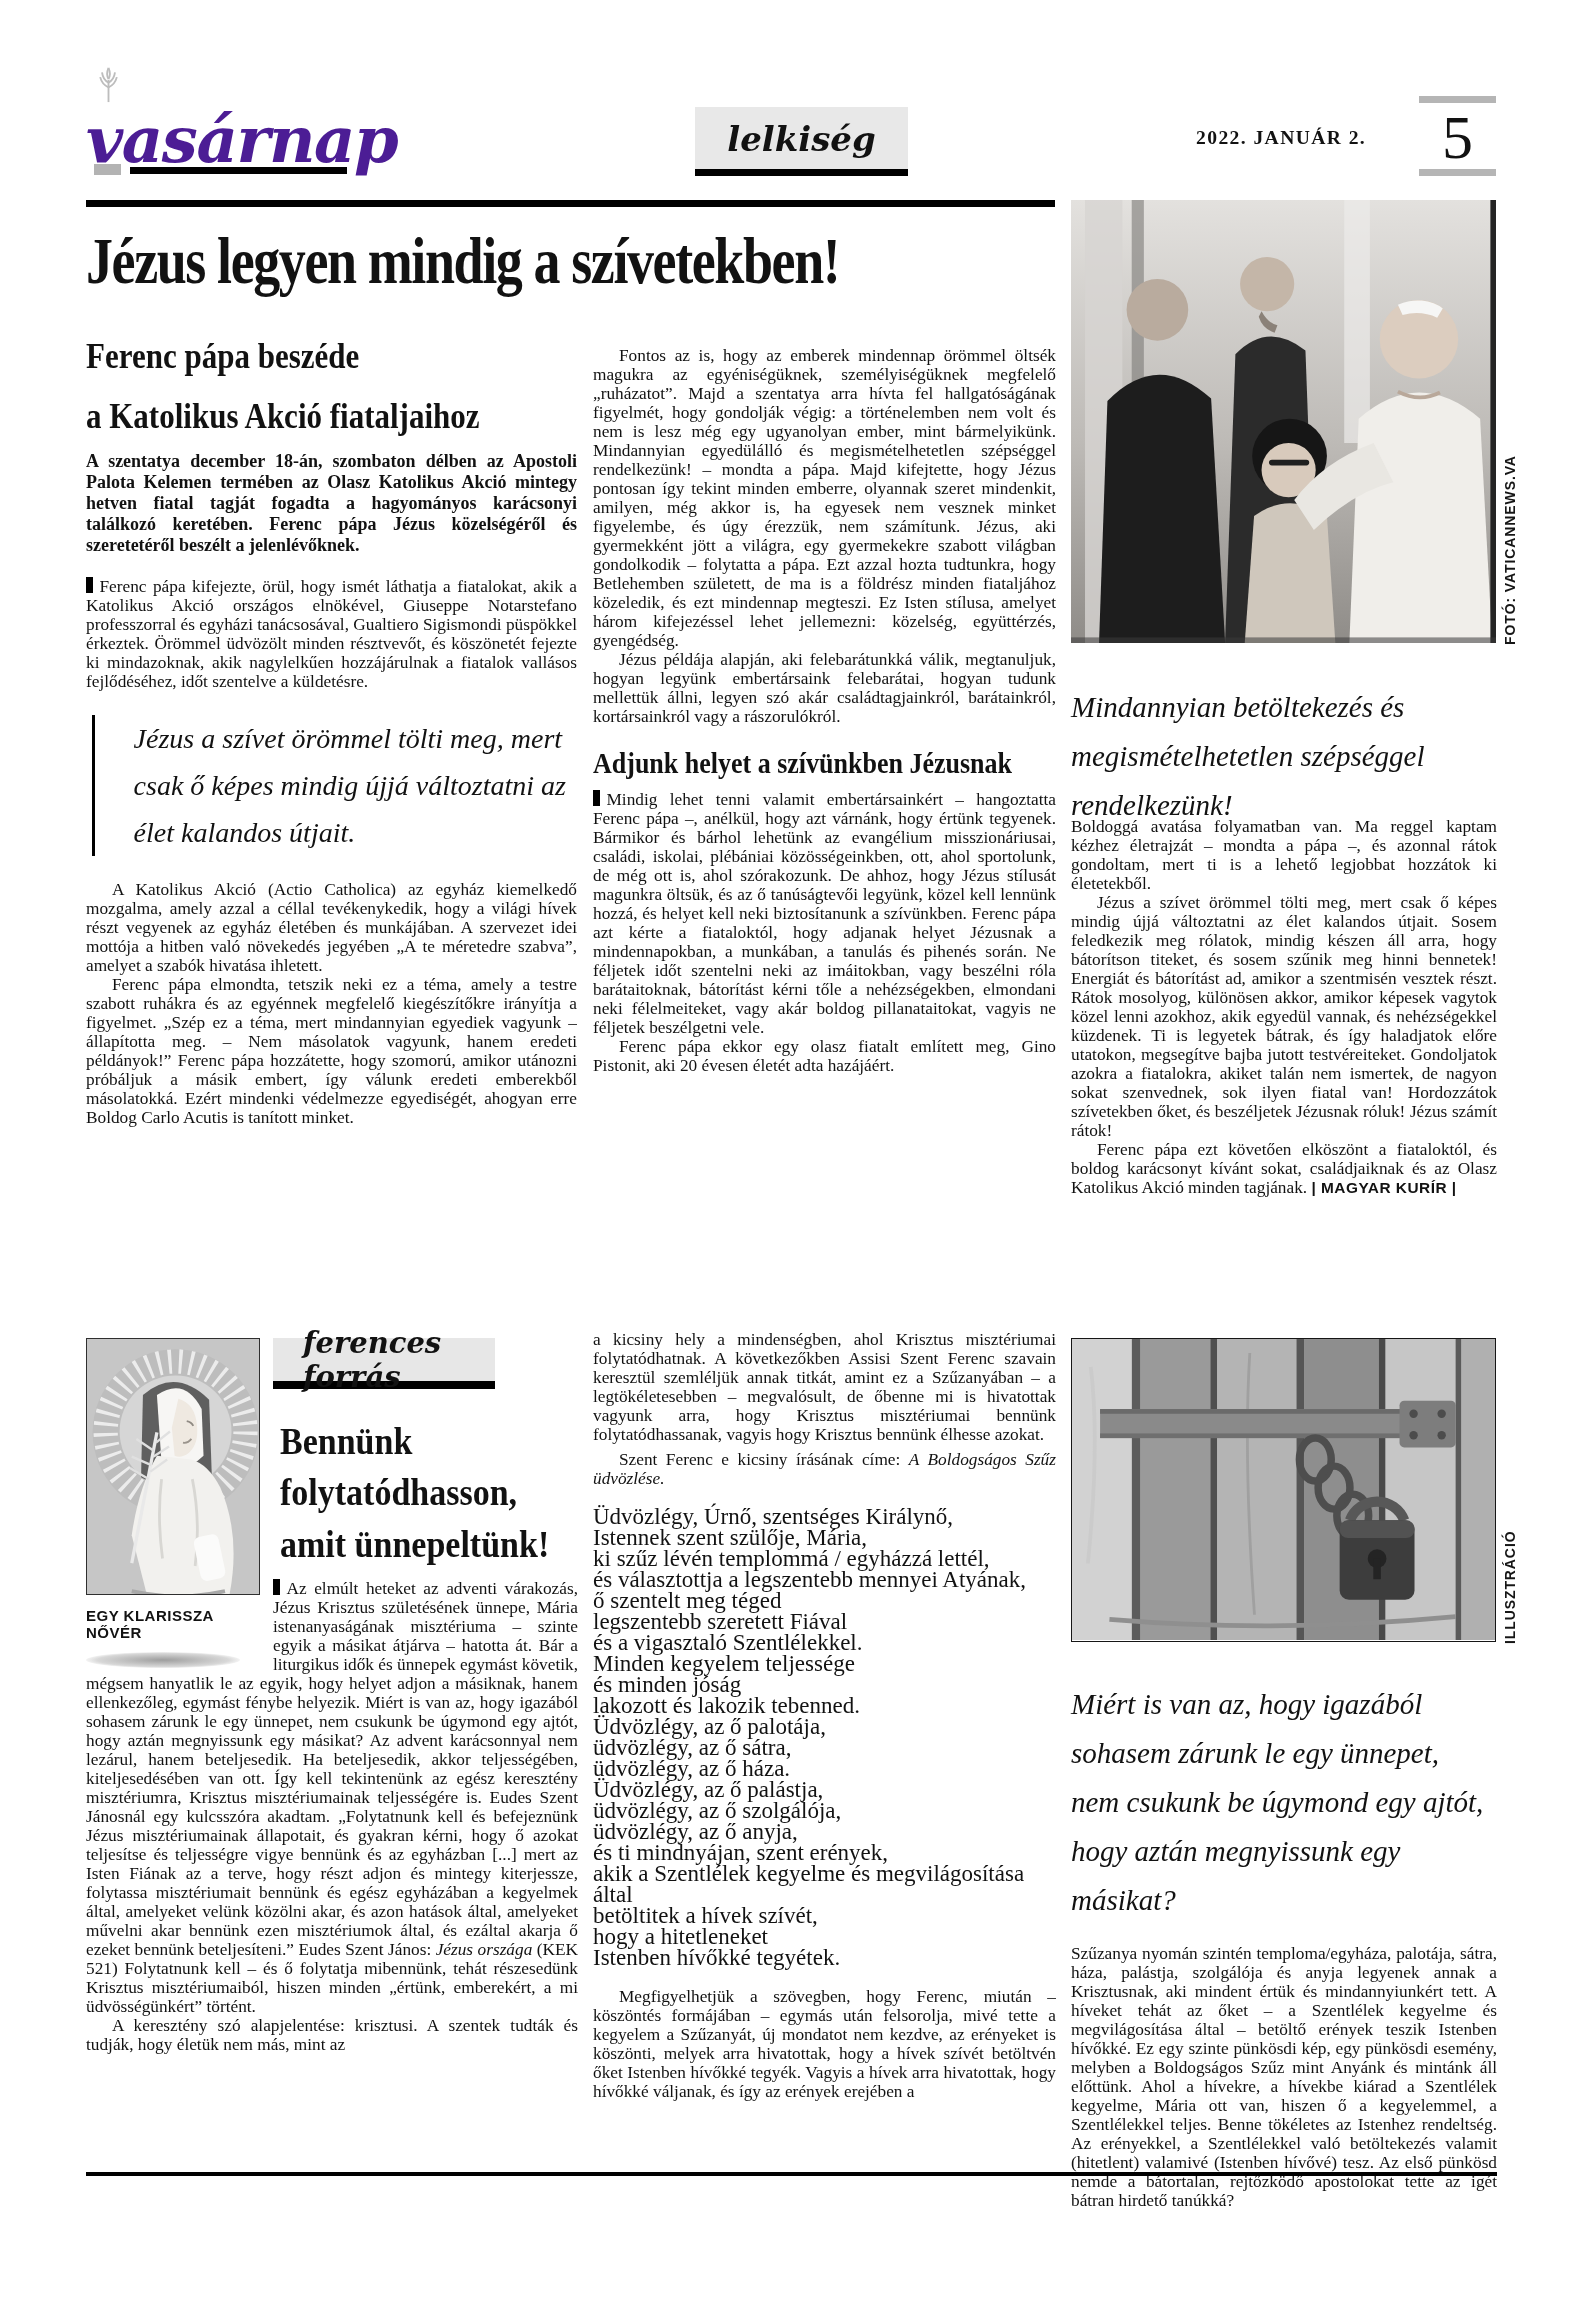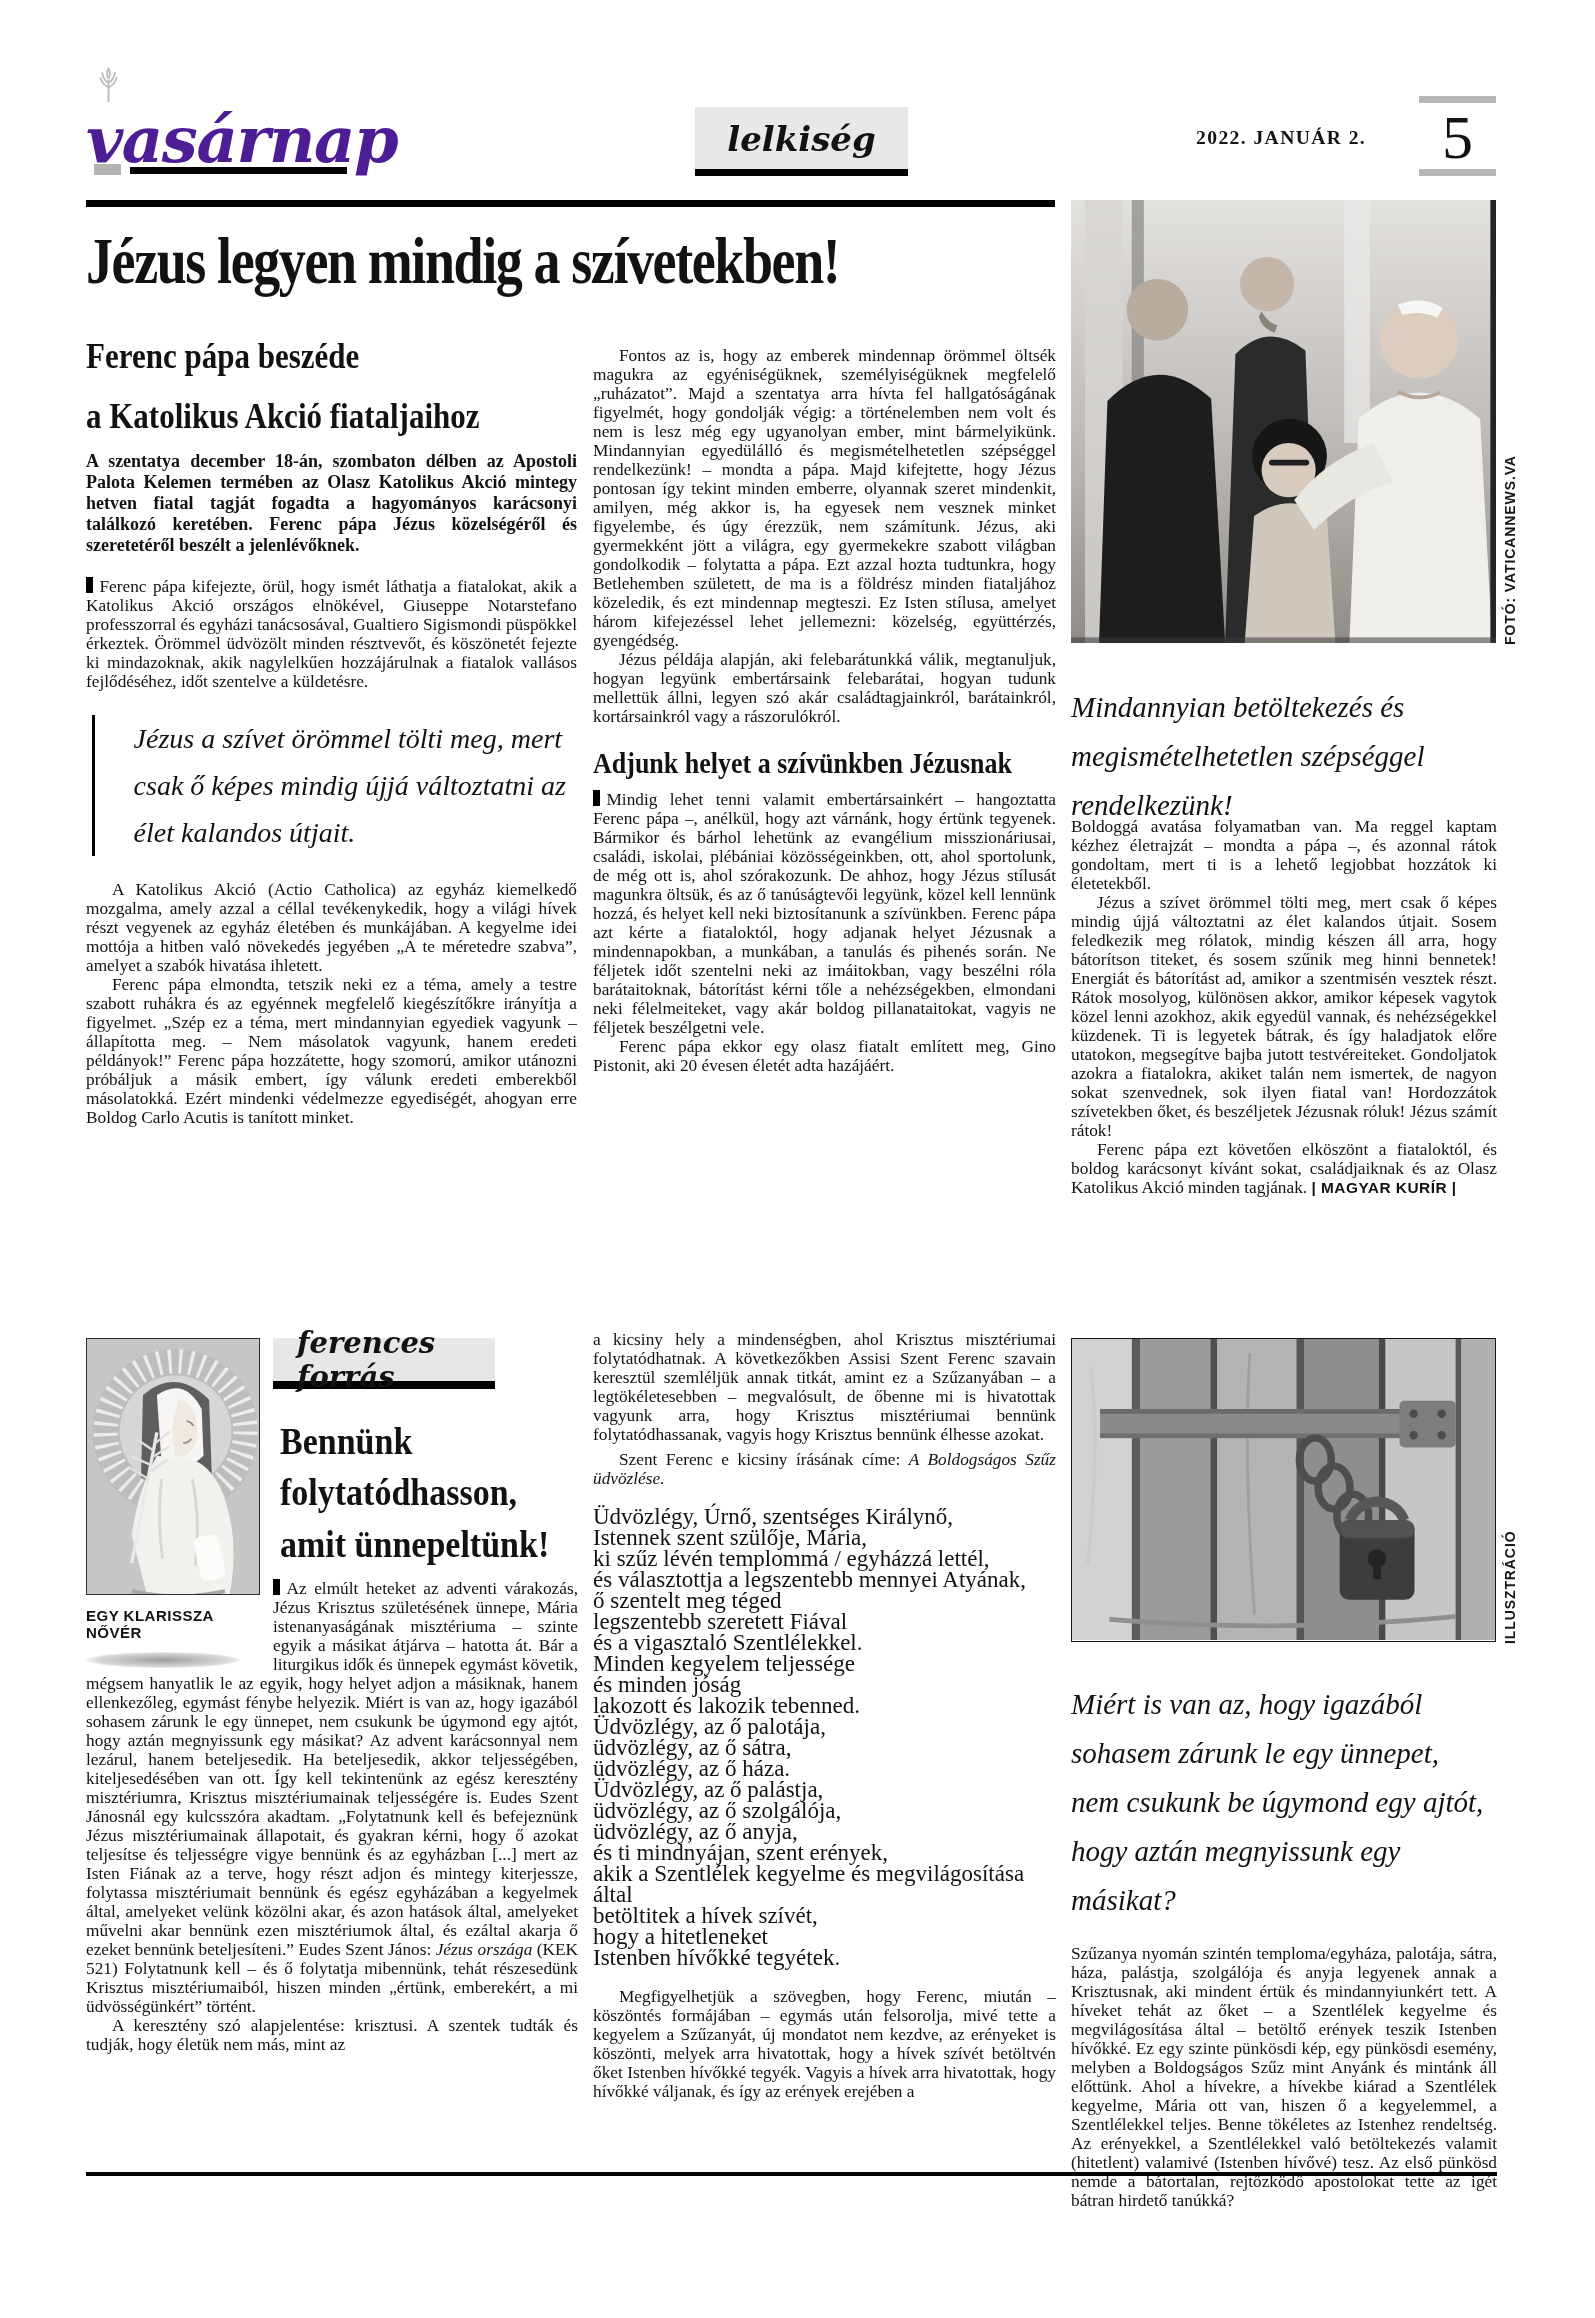--- a/index.html
+++ b/index.html
@@ -56,21 +56,21 @@
 
   
   .a2col1{left:86px;top:1338px;width:492px}
   .nunfig{float:left;width:187px;padding-right:12.6px}
   .nunimg{width:174px;height:257px;border:0.9px solid #2f2f2f;overflow:hidden;background:#c9c9c9}
   .nuncap{margin-top:12px;font-family:"Liberation Sans",sans-serif;font-weight:bold;
         font-size:15px;letter-spacing:0.5px}
   .nunshadow{margin-top:11.2px;width:154px;height:16px;border-radius:50%;
         background:radial-gradient(ellipse at center,#9e9e9e 0%,#d8d8d8 60%,#ffffff 75%)}
   .kickerbox{margin-left:187px;width:222px;height:43px;background:#e7e7e7;
-        display:flex;align-items:center;padding-left:24px}
+        display:flex;align-items:center;padding-left:30px}
   .kickerbox span{font-family:"DejaVu Serif",serif;font-style:italic;font-weight:bold;font-size:29px}
   .kickerbar{margin-left:187px;width:222px;height:7.5px;background:#000}
   .a2head{margin-left:194px;margin-top:26px;font-size:34px;font-weight:bold;line-height:47px;
         white-space:pre-line;transform:scale(1,1.1);transform-origin:left top}
   .a2col1 .p1{margin-top:23.4px}
   .a2col2{left:593px;top:1330px;width:463px}
   .a2col2 .p2{margin-top:5.6px}
   .poem{margin-top:18px;font-size:23px;line-height:21px;white-space:pre-line;text-align:left}
   .a2col2 .p3{margin-top:19.6px}
   .photo2{left:1071px;top:1338px;width:425px;height:304px;border:1.4px solid #161616;overflow:hidden}
@@ -148,21 +148,21 @@
     </svg>
   </figure>
   <div class="vcred" style="left:1502px;top:430px;height:215px">FOTÓ: VATICANNEWS.VA</div>
 
   <div class="abs a1col1">
     <h2 class="a1subhead">Ferenc pápa beszéde
 a Katolikus Akció fiataljaihoz</h2>
     <p class="lead">A szentatya december 18-án, szombaton délben az Apostoli Palota Kelemen termében az Olasz Katolikus Akció mintegy hetven fiatal tagját fogadta a hagyományos karácsonyi találkozó keretében. Ferenc pápa Jézus közelségéről és szeretetéről beszélt a jelenlévőknek.</p>
     <p class="body-text p1"><span class="marker"></span><span>Ferenc pápa kifejezte, örül, hogy ismét láthatja a fiatalokat, akik a Katolikus Akció országos elnökével, Giuseppe Notarstefano professzorral és egyházi tanácsosával, Gualtiero Sigismondi püspökkel érkeztek. Örömmel üdvözölt minden résztvevőt, és köszönetét fejezte ki mindazoknak, akik nagylelkűen hozzájárulnak a fiatalok vallásos fejlődéséhez, időt szentelve a küldetésre.</span></p>
     <div class="pq-left">Jézus a szívet örömmel tölti meg, mert csak ő képes mindig újjá változtatni az élet kalandos útjait.</div>
-    <p class="body-text ind">A Katolikus Akció (Actio Catholica) az egyház kiemelkedő mozgalma, amely azzal a céllal tevékenykedik, hogy a világi hívek részt vegyenek az egyház életében és munkájában. A kegyelme idei mottója a hitben való növekedés jegyében „A te méretedre szabva”, amelyet a szabók hivatása ihletett.</p>
+    <p class="body-text ind">A Katolikus Akció (Actio Catholica) az egyház kiemelkedő mozgalma, amely azzal a céllal tevékenykedik, hogy a világi hívek részt vegyenek az egyház életében és munkájában. A szervezet idei mottója a hitben való növekedés jegyében „A te méretedre szabva”, amelyet a szabók hivatása ihletett.</p>
     <p class="body-text ind">Ferenc pápa elmondta, tetszik neki ez a téma, amely a testre szabott ruhákra és az egyénnek megfelelő kiegészítőkre irányítja a figyelmet. „Szép ez a téma, mert mindannyian egyediek vagyunk – állapította meg. – Nem másolatok vagyunk, hanem eredeti példányok!” Ferenc pápa hozzátette, hogy szomorú, amikor utánozni próbáljuk a másik embert, így válunk eredeti emberekből másolatokká. Ezért mindenki védelmezze egyediségét, ahogyan erre Boldog Carlo Acutis is tanított minket.</p>
   </div>
 
   <div class="abs a1col2">
     <p class="body-text ind">Fontos az is, hogy az emberek mindennap örömmel öltsék magukra az egyéniségüknek, személyiségüknek megfelelő „ruházatot”. Majd a szentatya arra hívta fel hallgatóságának figyelmét, hogy gondolják végig: a történelemben nem volt és nem is lesz még egy ugyanolyan ember, mint bármelyikünk. Mindannyian egyedülálló és megismételhetetlen szépséggel rendelkezünk! – mondta a pápa. Majd kifejtette, hogy Jézus pontosan így tekint minden emberre, olyannak szeret mindenkit, amilyen, még akkor is, ha egyesek nem vesznek minket figyelembe, és úgy érezzük, nem számítunk. Jézus, aki gyermekként jött a világra, egy gyermekekre szabott világban gondolkodik – folytatta a pápa. Ezt azzal hozta tudtunkra, hogy Betlehemben született, de ma is a földrész minden fiataljához közeledik, és ezt mindennap megteszi. Ez Isten stílusa, amelyet három kifejezéssel lehet jellemezni: közelség, együttérzés, gyengédség.</p>
     <p class="body-text ind">Jézus példája alapján, aki felebarátunkká válik, megtanuljuk, hogyan legyünk embertársaink felebarátai, hogyan tudunk mellettük állni, legyen szó akár családtagjainkról, barátainkról, kortársainkról vagy a rászorulókról.</p>
     <h3 class="sub2">Adjunk helyet a szívünkben Jézusnak</h3>
     <p class="body-text"><span class="marker"></span><span>Mindig lehet tenni valamit embertársainkért – hangoztatta Ferenc pápa –, anélkül, hogy azt várnánk, hogy értünk tegyenek. Bármikor és bárhol lehetünk az evangélium misszionáriusai, családi, iskolai, plébániai közösségeinkben, ott, ahol sportolunk, de még ott is, ahol szórakozunk. De ahhoz, hogy Jézus stílusát magunkra öltsük, és az ő tanúságtevői legyünk, közel kell lennünk hozzá, és helyet kell neki biztosítanunk a szívünkben. Ferenc pápa azt kérte a fiataloktól, hogy adjanak helyet Jézusnak a mindennapokban, a munkában, a tanulás és pihenés során. Ne féljetek időt szentelni neki az imáitokban, vagy beszélni róla barátaitoknak, bátorítást kérni tőle a nehézségekben, elmondani neki félelmeiteket, vagy akár boldog pillanataitokat, vagyis ne féljetek beszélgetni vele.</span></p>
     <p class="body-text ind">Ferenc pápa ekkor egy olasz fiatalt említett meg, Gino Pistonit, aki 20 évesen életét adta hazájáért.</p>
   </div>

